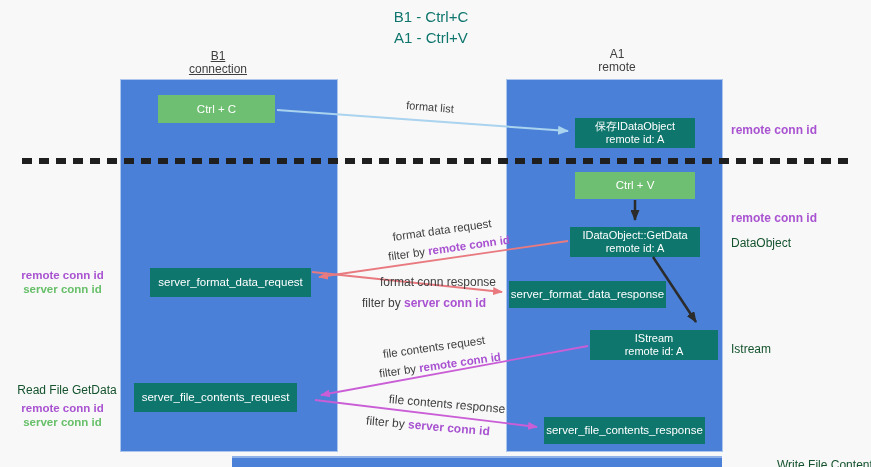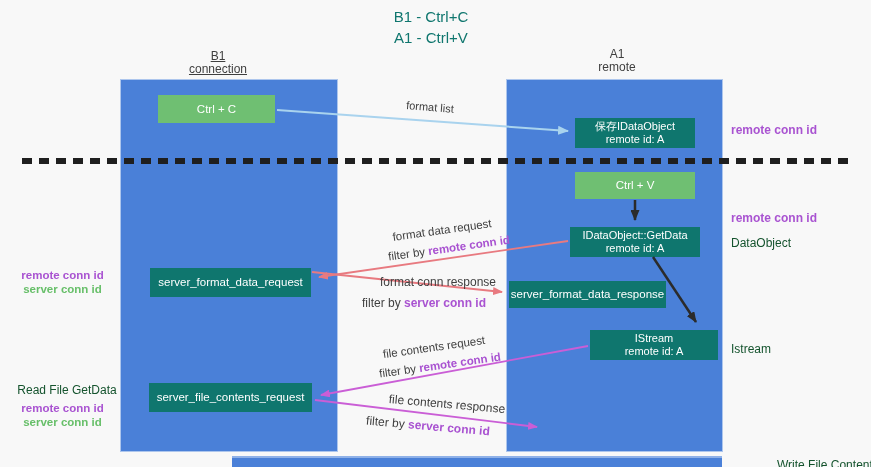--- a/index.html
+++ b/index.html
@@ -90,24 +90,27 @@
 
   <div class="abs node orange" style="left:509px;top:281px;width:157px;height:27px;">
     <div>server_format_data_response</div>
   </div>
 
   <div class="abs node orange" style="left:590px;top:330px;width:128px;height:30px;font-size:11px;">
     <div>IStream</div>
     <div>remote id: A</div>
   </div>
 
-  <div class="abs node orange" style="left:149px;top:383px;width:163px;height:29px;">
+  <div class="abs node orange" style="left:134px;top:383px;width:163px;height:29px;">
     <div>server_file_contents_request</div>
   </div>
 
+  <div class="abs node orange" style="left:544px;top:417px;width:161px;height:27px;">
+    <div>server_file_contents_response</div>
+  </div>
 
   <svg class="overlay" width="871" height="467" viewBox="0 0 871 467">
     <defs>
       <marker id="mBlue" markerUnits="userSpaceOnUse" markerWidth="11" markerHeight="9" refX="10" refY="4.5" orient="auto">
         <path d="M0,0 L11,4.5 L0,9 Z" fill="#a9d3ee"></path>
       </marker>
       <marker id="mRed" markerUnits="userSpaceOnUse" markerWidth="10" markerHeight="8" refX="9" refY="4" orient="auto">
         <path d="M0,0 L10,4 L0,8 Z" fill="#e87a80"></path>
       </marker>
       <marker id="mMag" markerUnits="userSpaceOnUse" markerWidth="10" markerHeight="8" refX="9" refY="4" orient="auto">

